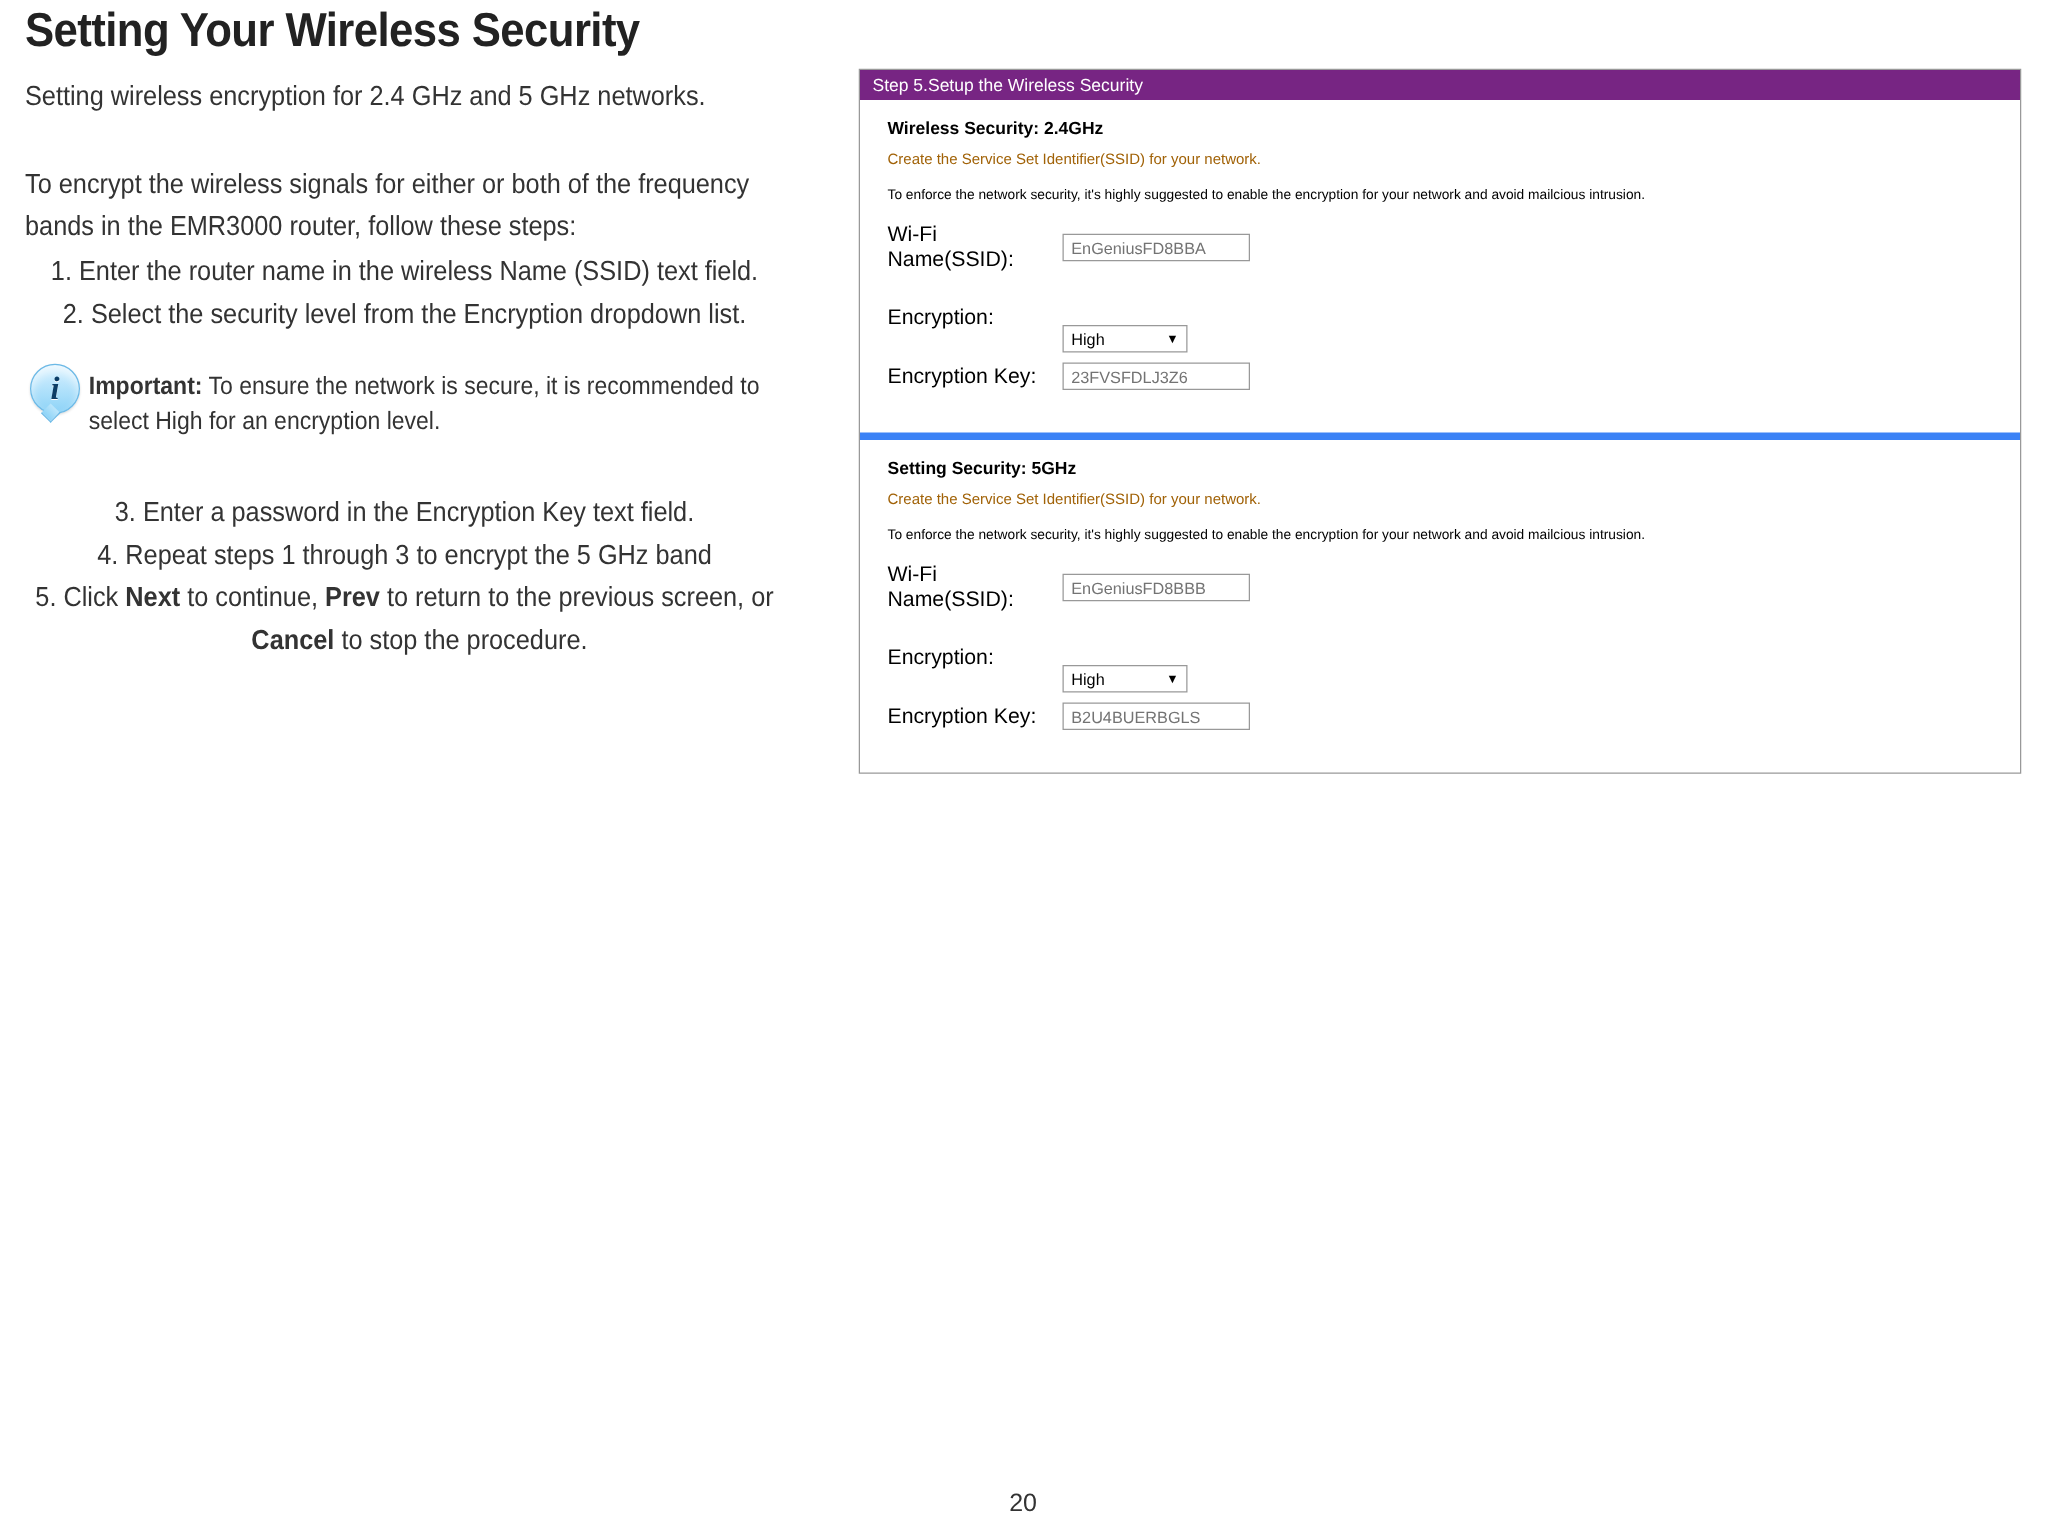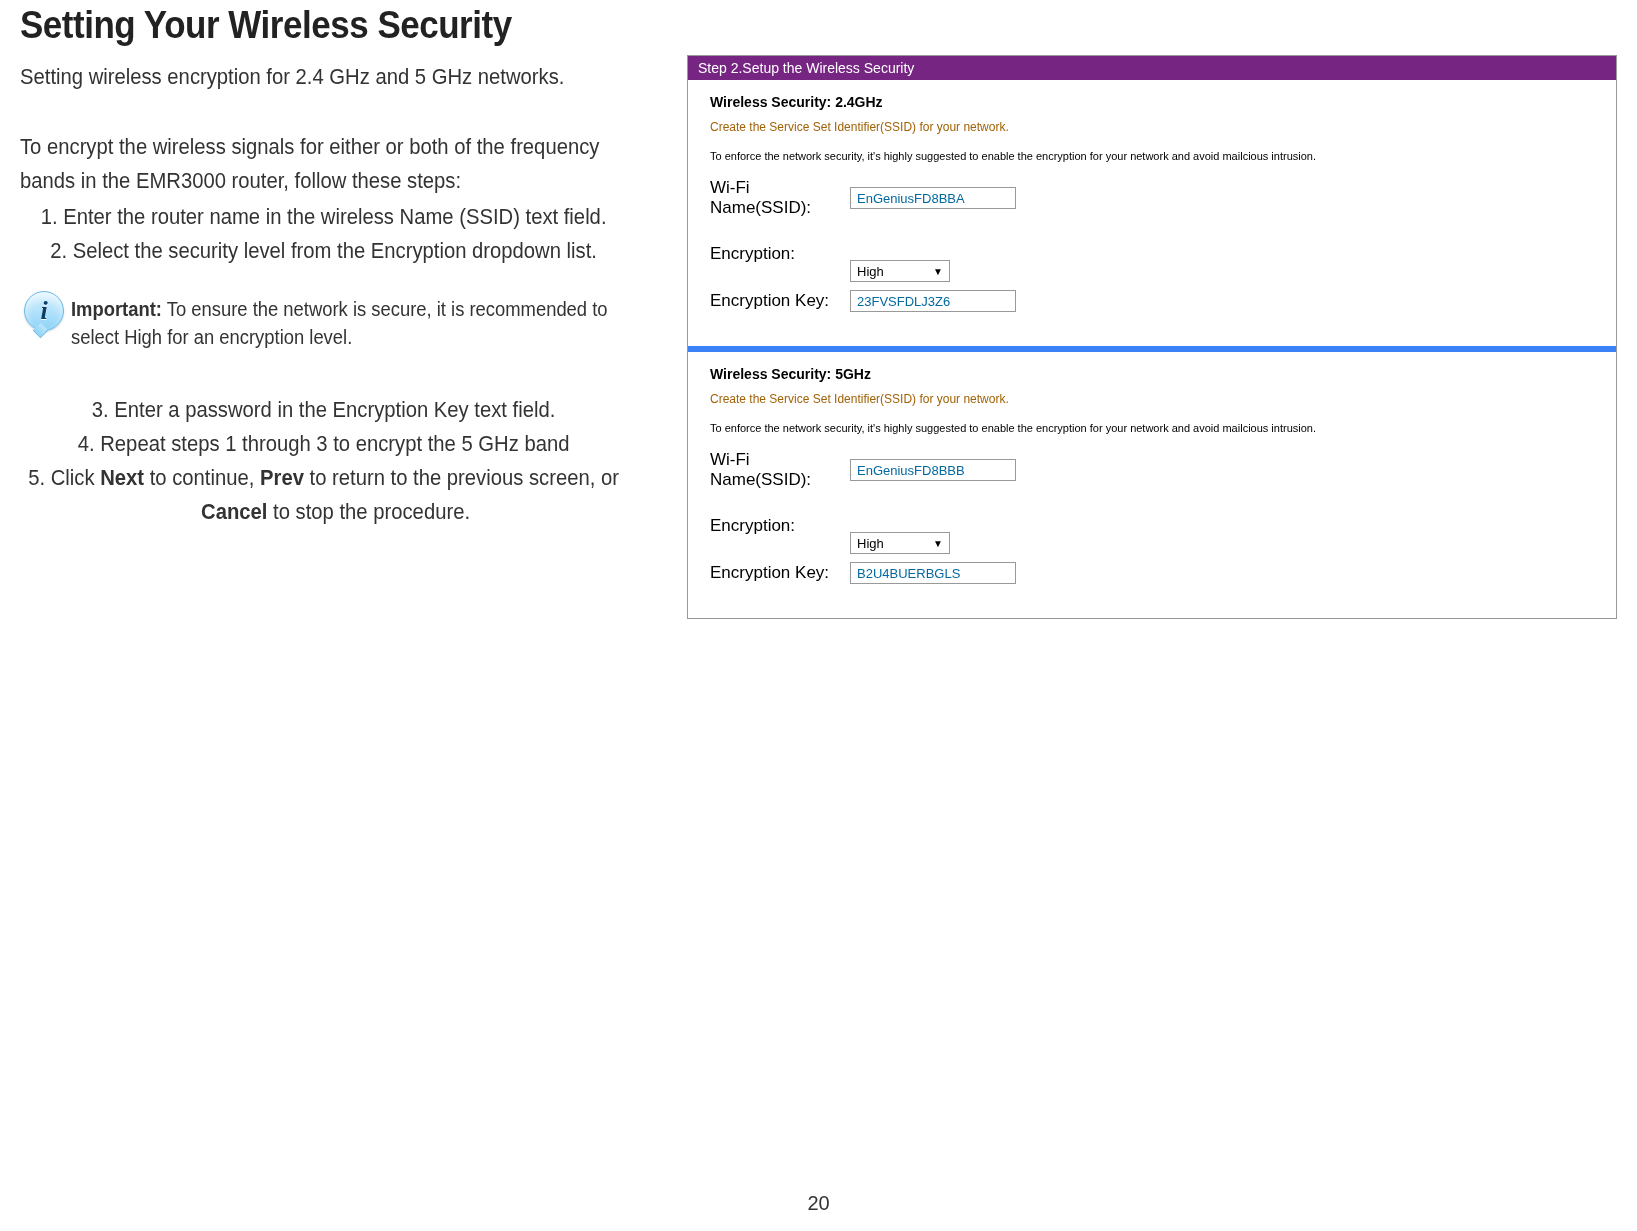--- a/index.html
+++ b/index.html
@@ -153,24 +153,24 @@
       margin-bottom: 8px;
     }
     .field-label {
       width: 140px;
       font-size: 17px;
     }
     .field-input {
       border: 1px solid #999;
       padding: 2px 6px;
       font-size: 13px;
-      width: 166px;
+      width: 150px;
       height: 22px;
       background: #fff;
-      color: #0369a1;
+      color: #737373;
     }
     .field-select-wrap {
       border: 1px solid #999;
       padding: 2px 6px;
       font-size: 13px;
       width: 100px;
       height: 22px;
       background: #fff;
       color: #000;
       display: flex;
@@ -218,21 +218,21 @@
       <li>4. Repeat steps 1 through 3 to encrypt the 5 GHz band</li>
       <li>
         <span>5. Click </span><b>Next</b><span> to continue, </span><b>Prev</b><span> to return to the previous screen, or</span><br>
         <span class="indent"><b>Cancel</b><span> to stop the procedure.</span></span>
       </li>
     </ol>
   </div>
 
   <div class="right-col">
     <div class="panel">
-      <div class="panel-header">Step 2.Setup the Wireless Security</div>
+      <div class="panel-header">Step 5.Setup the Wireless Security</div>
 
       <div class="section">
         <div class="section-title">Wireless Security: 2.4GHz</div>
         <div class="section-desc">Create the Service Set Identifier(SSID) for your network.</div>
         <div class="section-note">To enforce the network security, it's highly suggested to enable the encryption for your network and avoid mailcious intrusion.</div>
 
         <div class="field-row">
           <span class="field-label">Wi-Fi Name(SSID):</span>
           <input class="field-input" value="EnGeniusFD8BBA" style="">
         </div>
@@ -243,21 +243,21 @@
             <span class="dropdown-arrow">▼</span>
           </div>
         </div>
         <div class="field-row">
           <span class="field-label">Encryption Key:</span>
           <input class="field-input" value="23FVSFDLJ3Z6" style="">
         </div>
       </div>
 
       <div class="section">
-        <div class="section-title">Wireless Security: 5GHz</div>
+        <div class="section-title">Setting Security: 5GHz</div>
         <div class="section-desc">Create the Service Set Identifier(SSID) for your network.</div>
         <div class="section-note">To enforce the network security, it's highly suggested to enable the encryption for your network and avoid mailcious intrusion.</div>
 
         <div class="field-row">
           <span class="field-label">Wi-Fi Name(SSID):</span>
           <input class="field-input" value="EnGeniusFD8BBB" style="">
         </div>
         <div class="field-row">
           <span class="field-label">Encryption:</span>
           <div class="field-select-wrap">

